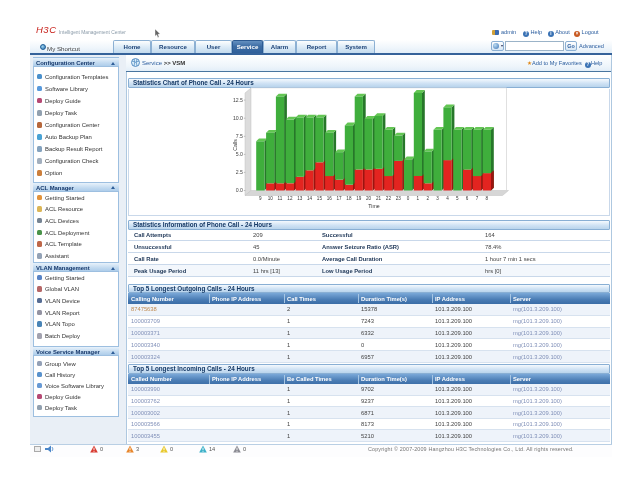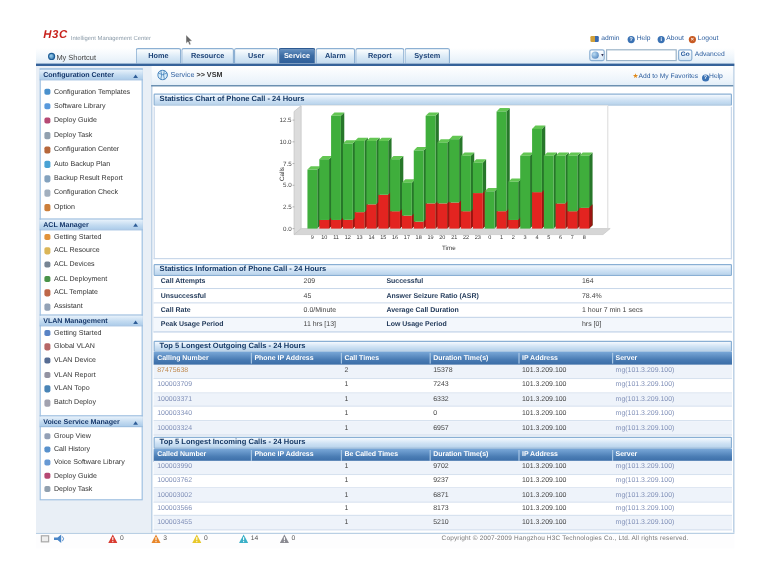--- a/index.html
+++ b/index.html
@@ -28,21 +28,21 @@
   border:1px solid #8cb0d3;border-bottom:none;border-radius:2px 2px 0 0;
   font-size:6.1px;font-weight:bold;color:#1c4276;text-align:center;line-height:12px;}
 .tabsel{background:linear-gradient(#6490c0,#3c6ca4 45%,#2f5f9a);color:#fff;border-color:#2c5a92;}
 .toplink{font-size:5.6px;color:#2b5d9e;}
 .cic{display:inline-block;width:6px;height:6px;border-radius:50%;color:#fff;font-size:4.5px;line-height:6px;text-align:center;vertical-align:-1px;font-weight:bold;}
 
 </style></head>
 <body>
 <div id="page">
 
-<div class="abs" style="left:36px;top:24px;font-size:9.5px;font-weight:bold;font-style:italic;color:#c8221c;letter-spacing:0.5px;">H3C</div>
+<div class="abs" style="left:36px;top:24px;font-size:9.5px;font-weight:normal;font-style:italic;color:#c8221c;letter-spacing:0.5px;">H3C</div>
 <div class="abs" style="left:59px;top:29.5px;font-size:4.9px;color:#8a9aa8;">Intelligent Management Center</div>
 <svg class="abs" style="left:154px;top:29px" width="8" height="10" viewBox="0 0 8 10">
       <path d="M1,0 L1,7.2 L2.7,5.8 L3.8,8.4 L5.1,7.9 L4,5.3 L6.2,5.1 Z" fill="#666" stroke="#fff" stroke-width="0.4"></path>
     </svg>
 
 <div class="abs" style="left:30px;top:39.5px;width:582px;height:14px;background:linear-gradient(#ffffff,#eef5fb 60%,#dfecf7);"></div>
 <div class="abs" style="left:39.5px;top:43.5px;width:6.5px;height:6.5px;border-radius:50%;background:radial-gradient(circle at 35% 35%,#9fd4ef,#2a70b0);border:0.5px solid #1d5d96;"></div>
 <div class="abs" style="left:47px;top:44.5px;font-size:6.2px;color:#444;">My Shortcut</div>
 
 <div class="tab" style="left:113px;width:38px;">Home</div>

